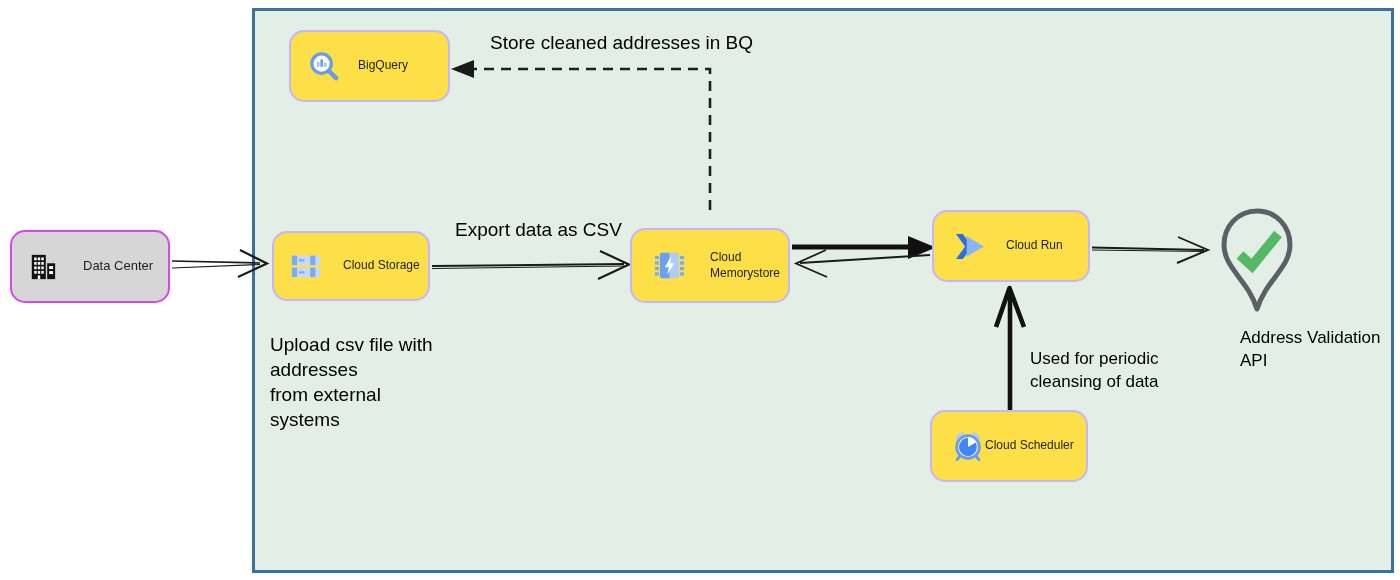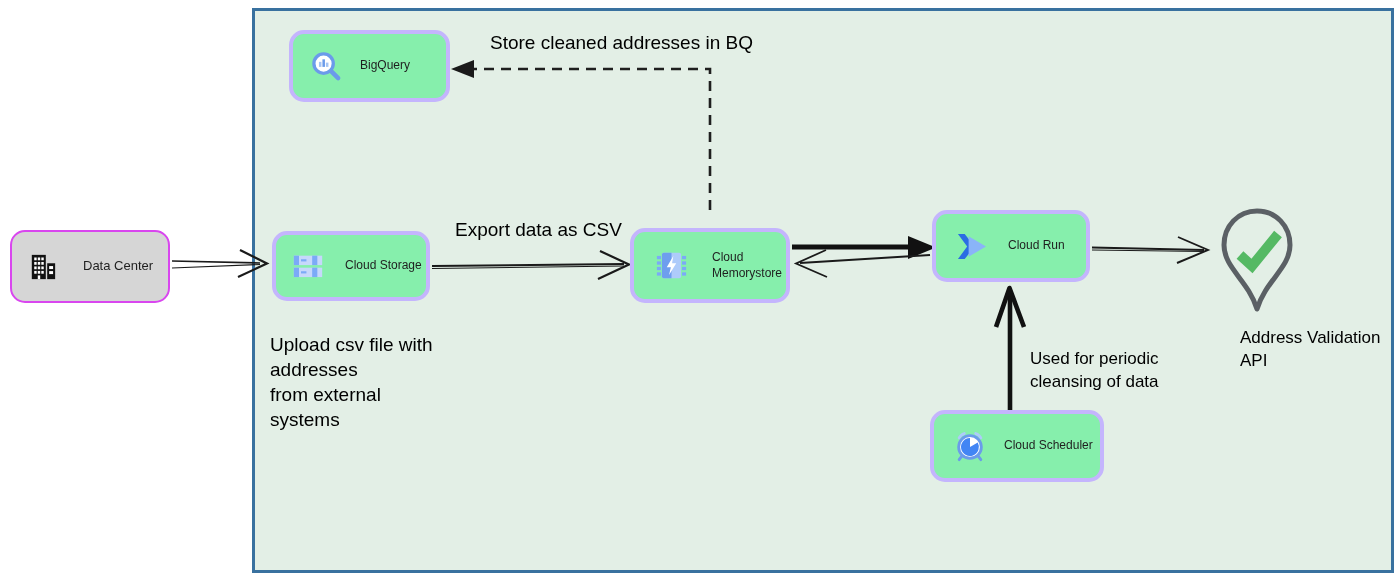--- a/index.html
+++ b/index.html
@@ -5,33 +5,33 @@
   html,body{margin:0;padding:0;background:#ffffff;}
   body{font-family:"Liberation Sans", sans-serif; color:#1a1a1a;}
   #canvas{position:relative;width:1400px;height:580px;background:#fff;overflow:hidden;}
 
   .boundary{position:absolute;left:252px;top:8px;width:1136px;height:559px;
     background:#e3efe6;border:3px solid #39719f;z-index:1;}
 
   .arrow-layer{position:absolute;left:0;top:0;width:1400px;height:580px;z-index:2;}
 
   .node{position:absolute;display:flex;align-items:center;box-sizing:border-box;
-    background:#86efac;border:4px solid #c4b5fd;border-radius:15px;z-index:3;}
+    background:#fde047;border:2px solid #c4b5fd;border-radius:15px;z-index:3;}
   .node .icon{flex:0 0 auto;display:flex;align-items:center;justify-content:center;}
   .node .nlabel{font-size:12px;color:#1f1f1f;white-space:pre-wrap;line-height:1.3;}
 
   .node-datacenter{left:10px;top:230px;width:160px;height:73px;
     background:#d6d6d6;border:2px solid #d946ef;padding-left:17px;gap:26px;}
   .node-datacenter .nlabel{font-size:13px;}
 
   .node-bigquery{left:289px;top:30px;width:161px;height:72px;padding-left:17px;gap:17px;}
   .node-storage{left:272px;top:231px;width:158px;height:70px;padding-left:17px;gap:22px;}
   .node-memorystore{left:630px;top:228px;width:160px;height:75px;padding-left:22px;gap:25px;}
   .node-run{left:932px;top:210px;width:158px;height:72px;padding-left:19px;gap:20px;}
-  .node-scheduler{left:930px;top:410px;width:174px;height:72px;padding-left:19px;gap:17px;}
+  .node-scheduler{left:930px;top:410px;width:158px;height:72px;padding-left:19px;}
 
   .pin{position:absolute;left:1219px;top:206px;width:76px;height:120px;z-index:3;}
 
   .annotation{position:absolute;z-index:4;white-space:pre-wrap;color:#000000;}
   .ann-store{left:490px;top:32px;font-size:19px;}
   .ann-export{left:455px;top:219px;font-size:19px;}
   .ann-upload{left:270px;top:332px;font-size:19px;line-height:25px;}
   .ann-parse{left:607px;top:332px;font-size:19px;line-height:25px;}
   .ann-periodic{left:1030px;top:347px;font-size:17px;line-height:23px;}
   .ann-api{left:1240px;top:326px;font-size:17px;line-height:23px;}

